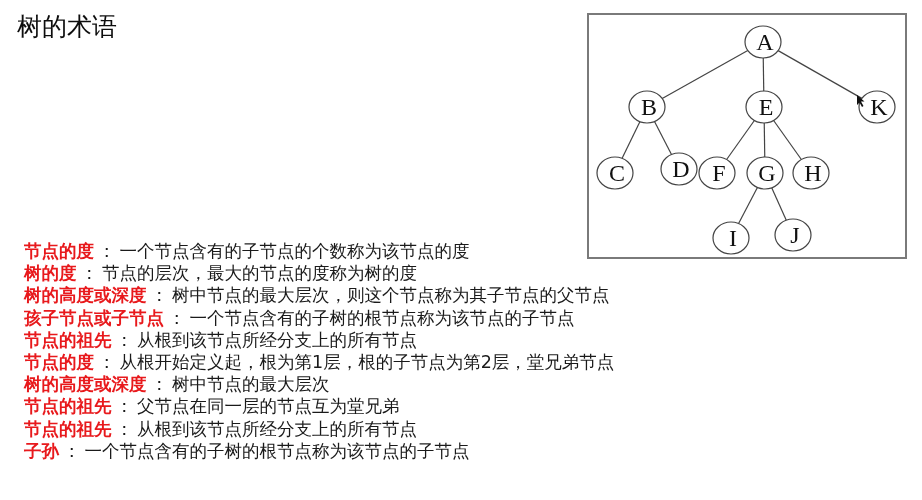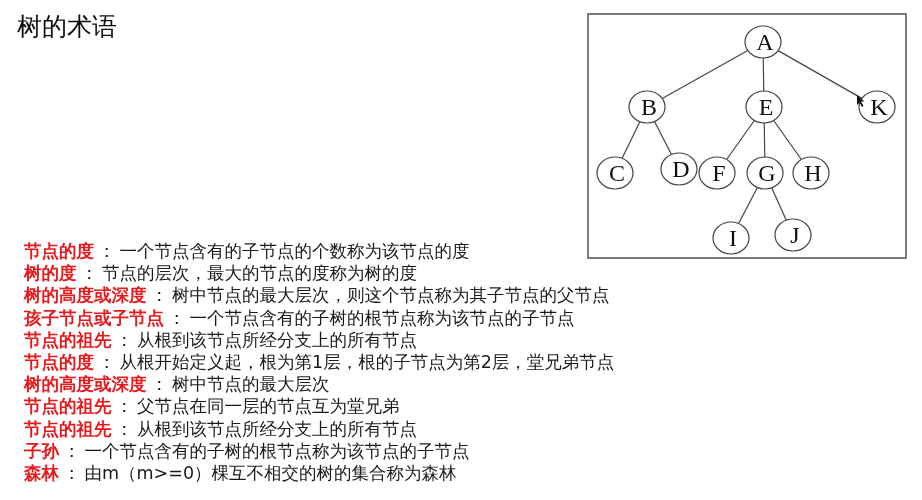--- a/index.html
+++ b/index.html
@@ -140,14 +140,13 @@
   <li class="term-row"><span class="term-name">节点的度</span><span class="term-sep">：</span><span class="term-def">一个节点含有的子节点的个数称为该节点的度</span></li>
   <li class="term-row"><span class="term-name">树的度</span><span class="term-sep">：</span><span class="term-def">节点的层次，最大的节点的度称为树的度</span></li>
   <li class="term-row"><span class="term-name">树的高度或深度</span><span class="term-sep">：</span><span class="term-def">树中节点的最大层次，则这个节点称为其子节点的父节点</span></li>
   <li class="term-row"><span class="term-name">孩子节点或子节点</span><span class="term-sep">：</span><span class="term-def">一个节点含有的子树的根节点称为该节点的子节点</span></li>
   <li class="term-row"><span class="term-name">节点的祖先</span><span class="term-sep">：</span><span class="term-def">从根到该节点所经分支上的所有节点</span></li>
   <li class="term-row"><span class="term-name">节点的度</span><span class="term-sep">：</span><span class="term-def">从根开始定义起，根为第1层，根的子节点为第2层，堂兄弟节点</span></li>
   <li class="term-row"><span class="term-name">树的高度或深度</span><span class="term-sep">：</span><span class="term-def">树中节点的最大层次</span></li>
   <li class="term-row"><span class="term-name">节点的祖先</span><span class="term-sep">：</span><span class="term-def">父节点在同一层的节点互为堂兄弟</span></li>
   <li class="term-row"><span class="term-name">节点的祖先</span><span class="term-sep">：</span><span class="term-def">从根到该节点所经分支上的所有节点</span></li>
   <li class="term-row"><span class="term-name">子孙</span><span class="term-sep">：</span><span class="term-def">一个节点含有的子树的根节点称为该节点的子节点</span></li>
-  <li class="term-row"><span class="term-name">森林</span><span class="term-sep">：</span><span class="term-def">由m（m&gt;=0）棵互不相交的树的集合称为森林</span></li>
 </ul>
 
 </body></html>

